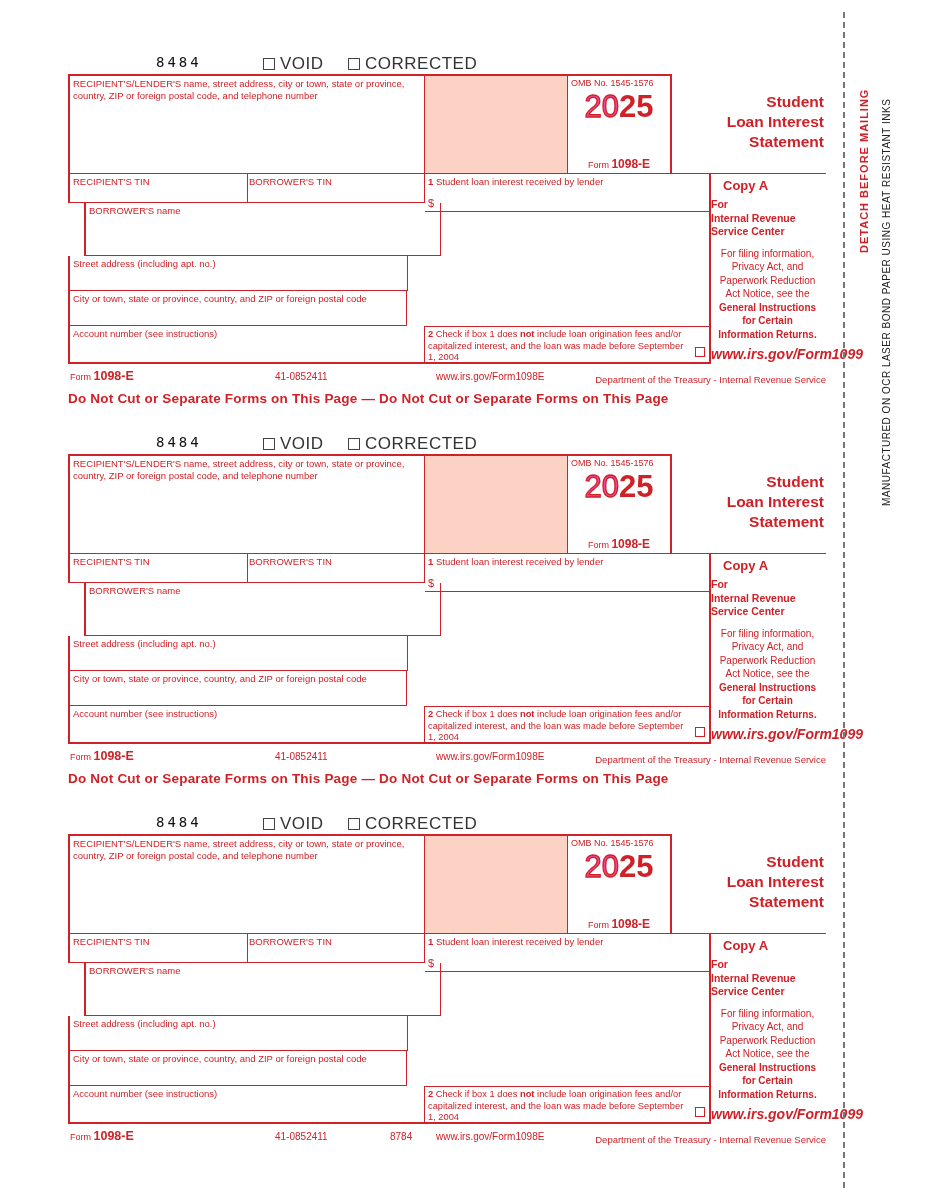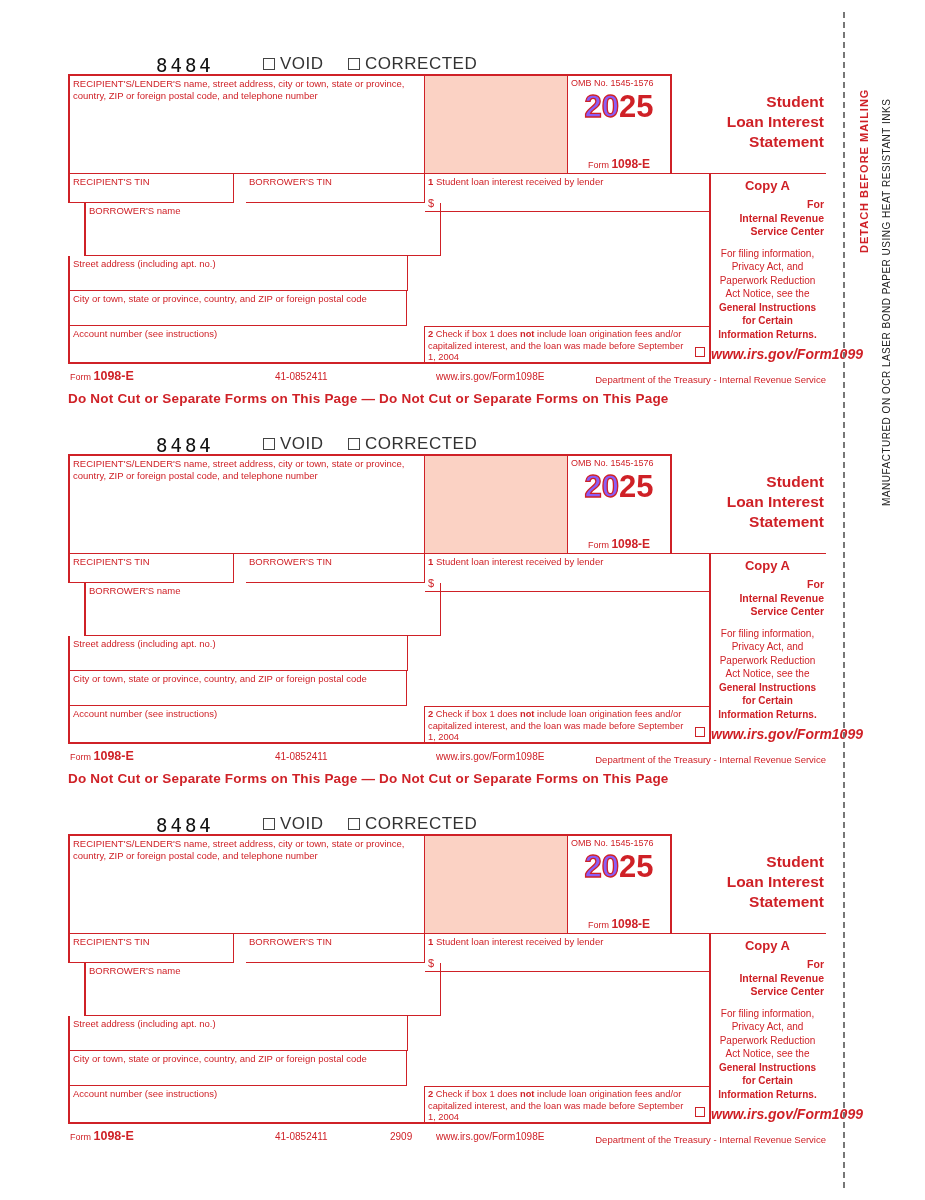--- a/index.html
+++ b/index.html
@@ -9,41 +9,41 @@
   *{box-sizing:border-box;}
   body{margin:0;background:#fff;}
   .page{position:relative;width:925px;height:1200px;background:#fff;overflow:hidden;
         font-family:"Liberation Sans",sans-serif;}
   .copies{position:absolute;left:68px;top:52px;width:758px;}
   .copy{position:relative;height:380px;}
 
   
   .topline{position:relative;height:22px;}
   .ocr{position:absolute;left:88px;top:2px;font-family:"DejaVu Sans Mono",monospace;
-       font-size:19px;letter-spacing:3px;color:#111;}
+       font-size:14px;letter-spacing:3px;color:#111;}
   .void-group{position:absolute;left:195px;top:2px;}
   .corr-group{position:absolute;left:280px;top:2px;}
   .chk{display:inline-block;width:12px;height:12px;border:1.5px solid #444;background:#fff;vertical-align:middle;}
   .chk-label{font-size:17px;color:#333;margin-left:5px;vertical-align:middle;letter-spacing:0.5px;}
 
   
   .formbox{position:relative;width:758px;height:290px;background:#fff;}
   .cell{position:absolute;}
   .lbl{font-size:9.5px;color:var(--red);padding:2px 3px;line-height:1.25;}
   .lbl b{font-weight:bold;}
 
   .c-recipient{left:0;top:0;width:357px;height:100px;
     border-top:2px solid var(--red);border-left:2px solid var(--red);
     border-right:1px solid var(--red);border-bottom:1px solid var(--red);}
   .c-shaded{left:357px;top:0;width:143px;height:100px;background:var(--pink);
     border-top:2px solid var(--red);border-right:1px solid var(--red);border-bottom:1px solid var(--red);}
   .c-omb{left:500px;top:0;width:104px;height:100px;
     border-top:2px solid var(--red);border-right:2px solid var(--red);border-bottom:1px solid var(--red);}
   .c-title{left:604px;top:0;width:154px;height:100px;border-bottom:1px solid var(--red);}
-  .c-tin1{left:0;top:100px;width:166px;height:29px;
+  .c-tin1{left:0;top:100px;width:180px;height:29px;
     border-left:2px solid var(--red);border-right:1px solid var(--red);border-bottom:1px solid var(--red);}
   .c-tin2{left:178px;top:100px;width:179px;height:29px;
     border-right:1px solid var(--red);border-bottom:1px solid var(--red);}
   .c-name{left:16px;top:129px;width:357px;height:53px;
     border-left:2px solid var(--red);border-right:1px solid var(--red);border-bottom:1px solid var(--red);}
   .c-street{left:0;top:182px;width:340px;height:35px;
     border-left:2px solid var(--red);border-right:1px solid var(--red);border-bottom:1px solid var(--red);}
   .c-city{left:0;top:217px;width:339px;height:35px;
     border-left:2px solid var(--red);border-right:1px solid var(--red);border-bottom:1px solid var(--red);}
   .c-account{left:0;top:252px;width:357px;height:38px;
@@ -51,38 +51,38 @@
   .c-box1{left:357px;top:100px;width:285px;height:38px;
     border-right:1px solid var(--red);border-bottom:1px solid var(--red);}
   .c-mid{left:357px;top:138px;width:285px;height:114px;border-right:1px solid var(--red);}
   .c-box2{left:357px;top:252px;width:285px;height:38px;
     border-top:1px solid var(--red);border-right:1px solid var(--red);border-bottom:2px solid var(--red);}
   .c-copy{left:642px;top:100px;width:116px;height:190px;border-left:1px solid var(--red);}
 
   
   .omb-no{font-size:9px;color:var(--red);padding:2px 0 0 3px;}
   .year{text-align:center;font-size:31px;margin-top:3px;line-height:1;}
-  .y20{color:#8b5cf6;-webkit-text-stroke:1.3px var(--red);font-weight:700;}
+  .y20{color:#ec4899;-webkit-text-stroke:1.3px var(--red);font-weight:400;}
   .y25{color:var(--red);font-weight:800;}
   .formnum{position:absolute;bottom:2px;width:100%;text-align:center;font-size:9px;color:var(--red);}
   .formnum b{font-size:12px;}
 
   
   .title{white-space:pre-line;font-size:15.5px;font-weight:bold;color:var(--red);
          text-align:right;padding:18px 2px 0 5px;line-height:1.3;}
 
   
   .dollar{position:absolute;left:3px;bottom:2px;font-size:11px;color:var(--red);}
   .box2-lbl{font-size:9.3px;color:var(--red);padding:2px 18px 2px 3px;line-height:1.25;}
   .box2-chk{position:absolute;right:4px;bottom:5px;width:10px;height:10px;
             border:1px solid var(--red);background:#fff;}
 
   
-  .copy-a{font-size:13px;font-weight:bold;color:var(--red);text-align:center;padding:4px 2px 0 0;}
-  .copy-for{font-size:10.5px;font-weight:bold;color:var(--red);text-align:right;
+  .copy-a{font-size:13px;font-weight:bold;color:var(--red);text-align:left;padding:4px 2px 0 12px;}
+  .copy-for{font-size:10.5px;font-weight:bold;color:var(--red);text-align:left;
             white-space:pre-line;line-height:1.3;margin:5px 2px 0 0;}
   .filing{font-size:10px;color:var(--red);text-align:center;white-space:pre-line;
           line-height:1.35;margin:8px 2px 0 0;}
   .filing-url{font-size:14px;color:var(--red);font-weight:bold;font-style:italic;
               text-align:right;margin:5px 2px 0 0;}
 
   
   .footer{position:relative;height:20px;margin-top:2px;color:var(--red);}
   .f-form{position:absolute;left:2px;top:3px;font-size:9px;}
   .f-form b{font-size:12.5px;}
@@ -371,21 +371,21 @@
 for Certain
 Information Returns.</b></div>
         <div class="filing-url">www.irs.gov/Form1099</div>
       </div>
 
     </div>
 
     <div class="footer">
       <span class="f-form"><span>Form</span> <b>1098-E</b></span>
       <span class="f-cat">41-0852411</span>
-      <span class="f-extra">2909</span>
+      <span class="f-extra">8784</span>
       <span class="f-url">www.irs.gov/Form1098E</span>
       <span class="f-dept">Department of the Treasury - Internal Revenue Service</span>
     </div>
 
   </section>
 </div>
 
   <div class="perf"></div>
   <div class="vtext v-detach">DETACH BEFORE MAILING</div>
   <div class="vtext v-manu">MANUFACTURED ON OCR LASER BOND PAPER USING HEAT RESISTANT INKS</div>

